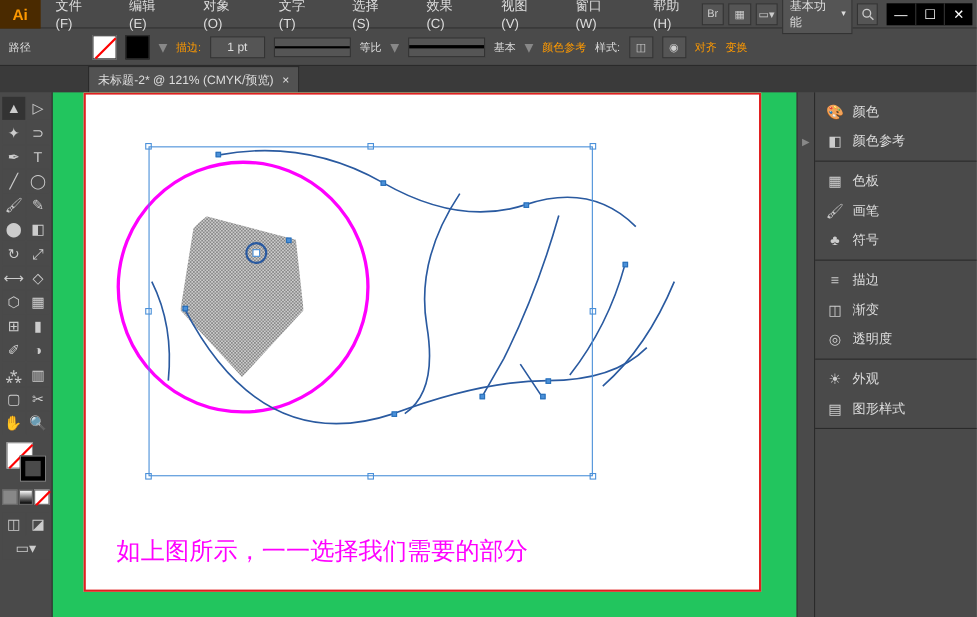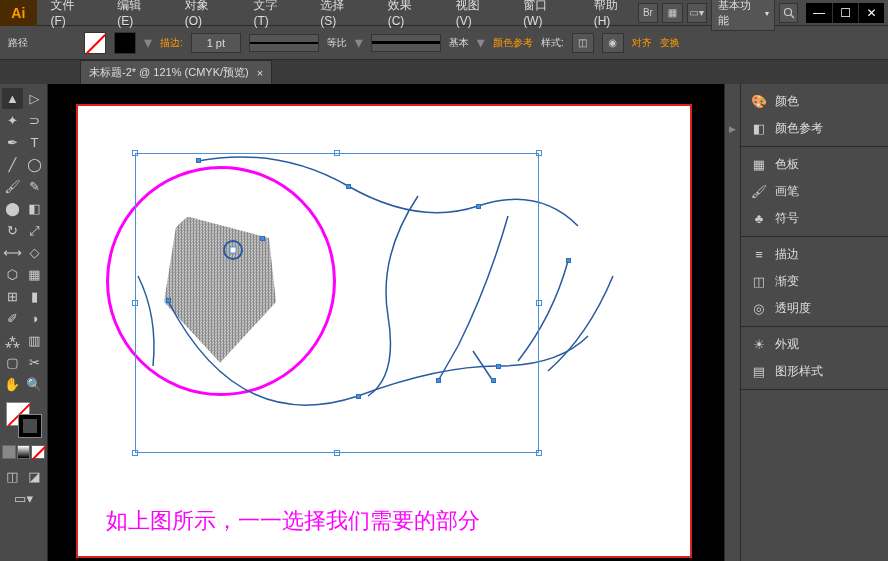--- a/index.html
+++ b/index.html
@@ -38,21 +38,21 @@
 .fill { width: 24px; height: 24px; background: #fff; border: 1px solid #888; position: absolute; top: 0; left: 0; }
 .fill::before { content: ""; position: absolute; width: 30px; height: 2px; background: red; top: 50%; left: -3px; transform: rotate(-45deg); }
 .stroke { width: 24px; height: 24px; background: #000; position: absolute; bottom: 0; right: 0; border: 1px solid #888; }
 .stroke::before { content: ""; position: absolute; inset: 4px; background: #4a4a4a; }
 .mode-row { display: flex; gap: 1px; margin-top: 4px; justify-content: center; }
 .mode { width: 14px; height: 14px; border: 1px solid #666; cursor: pointer; }
 .mode.solid { background: #888; }
 .mode.grad { background: linear-gradient(#fff,#000); }
 .mode.none { background: #fff; position: relative; }
 .mode.none::before { content: ""; position: absolute; width: 18px; height: 1.5px; background: red; top: 50%; left: -2px; transform: rotate(-45deg); }
-.canvas-area { flex: 1; background: #000000; padding: 20px 0 0 28px; position: relative; overflow: hidden; }
+.canvas-area { flex: 1; background: #22c55e; padding: 0 0 0 28px; position: relative; overflow: hidden; }
 .canvas { width: 616px; height: 454px; background: #fff; border: 2px solid #e02020; position: relative; }
 .handle { width: 6px; height: 6px; background: #fff; border: 1px solid #4a90d9; position: absolute; }
 .anchor-pt { width: 5px; height: 5px; background: #4a90d9; border: 1px solid #2a70b9; position: absolute; }
 .shape-circle { position: absolute; width: 230px; height: 230px; border: 3px solid #ff00ff; border-radius: 50%; left: 28px; top: 60px; }
 .shape-gray { position: absolute; width: 140px; height: 160px; background: repeating-conic-gradient(#888 0% 25%, #ccc 0% 50%) 0/3px 3px; left: 72px; top: 100px; border-radius: 50% 50% 50% 50% / 60% 60% 40% 40%; clip-path: polygon(20% 5%, 85% 20%, 90% 60%, 50% 98%, 10% 60%); }
 .caption { position: absolute; bottom: 20px; left: 28px; color: #ff00ff; font-size: 22px; }
 .right-gutter { width: 16px; background: #4a4a4a; border-left: 1px solid #2a2a2a; display: flex; flex-direction: column; align-items: center; padding-top: 40px; gap: 4px; }
 .gutter-arrow { color: #888; font-size: 9px; cursor: pointer; }
 .panels { width: 148px; background: #4a4a4a; border-left: 1px solid #2a2a2a; }
 .panel-group { border-bottom: 1px solid #2a2a2a; padding: 4px 0; }

